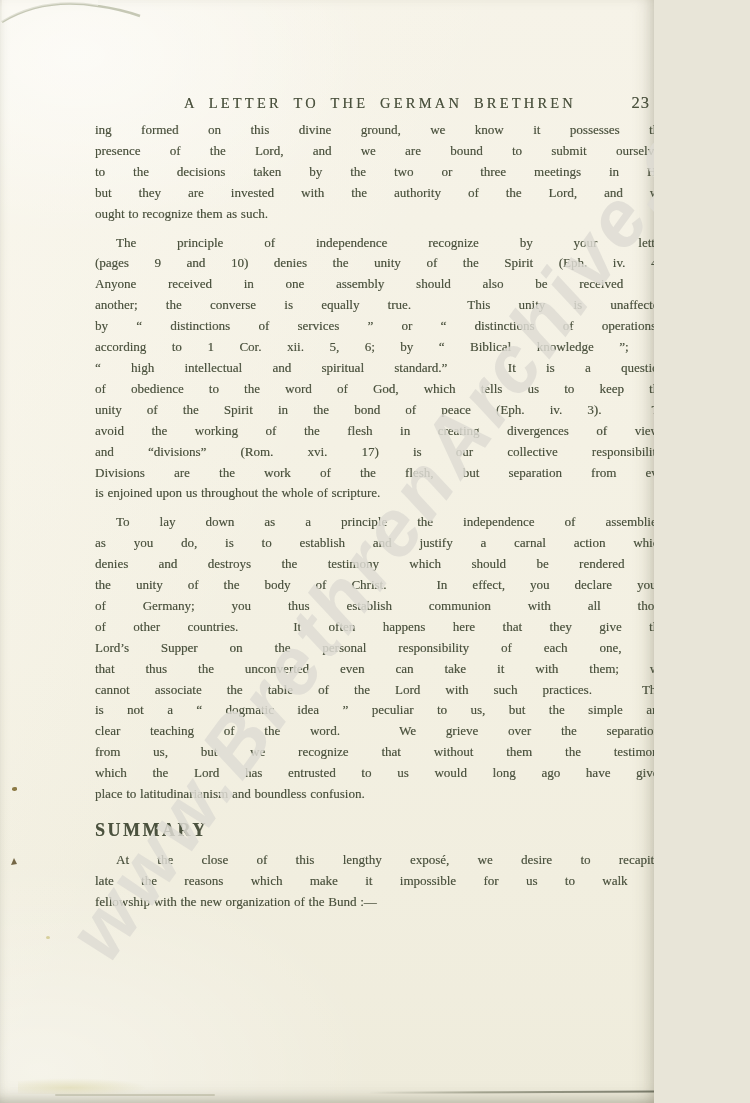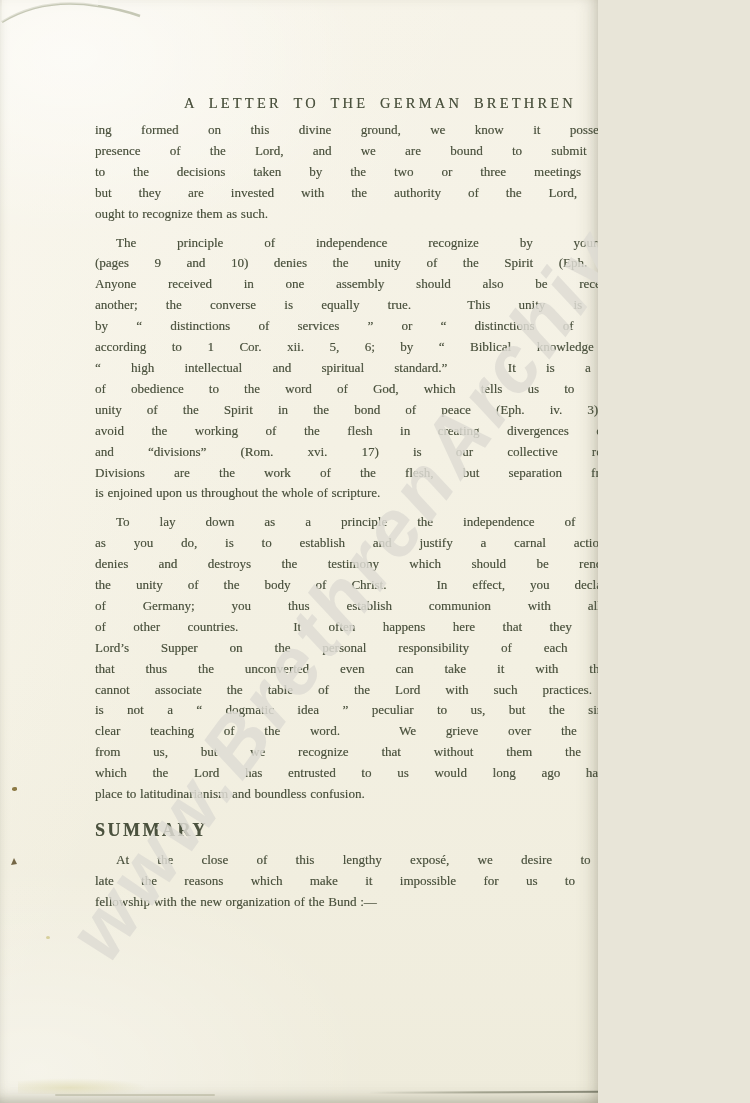--- a/index.html
+++ b/index.html
@@ -1,18 +1,18 @@
 <!DOCTYPE html>
 <html style="--paper: #f3f0e2; --ink: #4b523e; --watermark-rgba: #dedcd4d9;"><head>
 <meta charset="utf-8">
 <style>
   html,body{margin:0;padding:0;background:#e8e5d8;}
   .page{
     position:relative;
-    width:598px;height:1103px;
+    width:654px;height:1103px;
     overflow:hidden;
     background-color:var(--paper,#f3f0e2);
     background-image:
       radial-gradient(ellipse 420px 260px at 12% 5%, rgba(255,255,255,.55), rgba(255,255,255,0) 70%),
       radial-gradient(ellipse 480px 300px at 6% 97%, rgba(255,255,255,.38), rgba(255,255,255,0) 70%),
       linear-gradient(115deg, rgba(252,250,242,.55), rgba(0,0,0,0) 45%),
       linear-gradient(to bottom, #f6f3e8 0%, #f3f0e2 60%, #efecdc 100%);
     box-shadow:
       inset -12px 0 20px -12px rgba(120,115,90,.45),
       inset 0 -12px 18px -12px rgba(100,98,78,.5),

